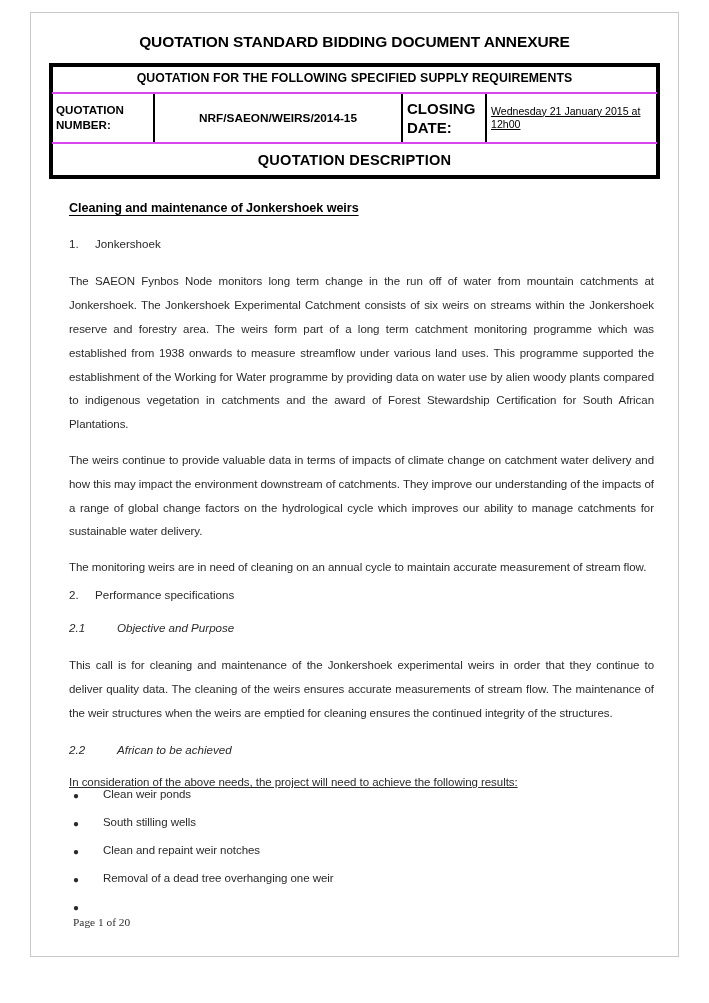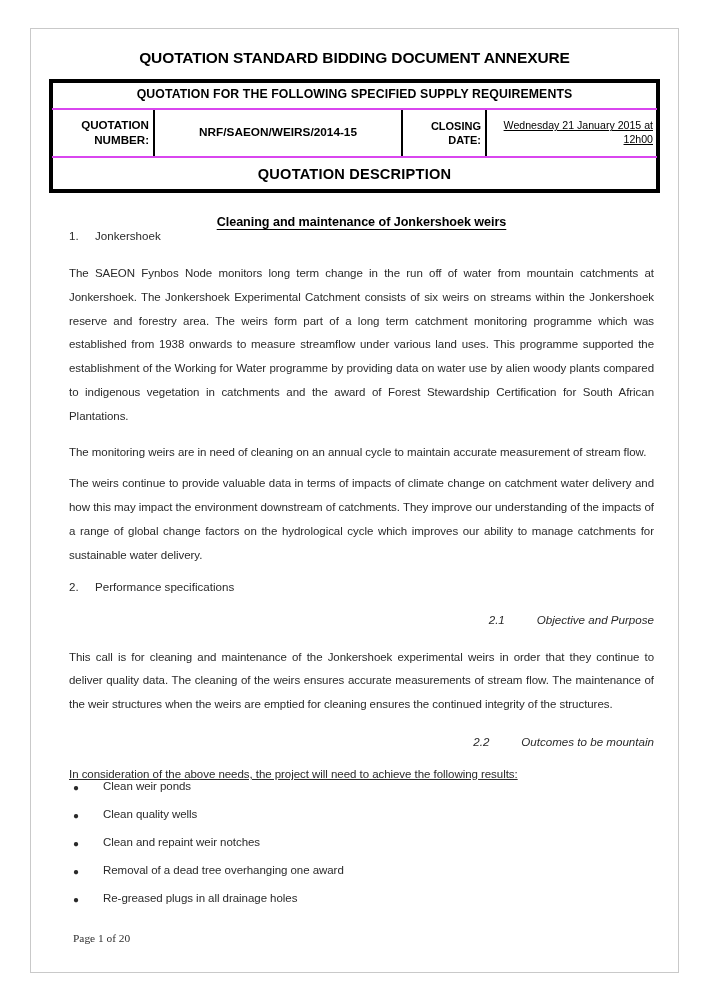--- a/index.html
+++ b/index.html
@@ -11,21 +11,21 @@
     width: 709px;
     height: 1003px;
     overflow: hidden;
     font-family: "Liberation Sans", sans-serif;
     color: #1a1a1a;
   }
 
   .page {
     position: absolute;
     left: 30px;
-    top: 28px;
+    top: 12px;
     width: 649px;
     height: 945px;
     background: #ffffff;
     border: 1px solid #c9c9c9;
     box-sizing: border-box;
     overflow: hidden;
     padding-left: 47px;
   }
 
   .page-inner {
@@ -62,21 +62,21 @@
   }
   .bid-row.sep {
     border-top: 2px solid #d946ef;
   }
   .bid-cell {
     box-sizing: border-box;
     padding: 5px 4px;
     display: flex;
     align-items: center;
     justify-content: center;
-    text-align: right;
+    text-align: left;
     font-size: 11.6px;
     color: #000;
     line-height: 1.28;
   }
   .cell-wide {
     flex: 1 1 auto;
     font-size: 12.3px;
     font-weight: bold;
     letter-spacing: 0.1px;
     min-height: 26px;
@@ -93,21 +93,21 @@
     flex: 1 1 auto;
     font-weight: bold;
     font-size: 11.8px;
     border-right: 2px solid #000;
     min-height: 46px;
   }
   .cell-closing {
     width: 84px;
     flex: 0 0 84px;
     font-weight: bold;
-    font-size: 11px;
+    font-size: 15px;
     border-right: 2px solid #000;
     min-height: 46px;
   }
   .cell-date {
     width: 170px;
     flex: 0 0 170px;
     font-size: 10.6px;
     font-weight: normal;
     min-height: 46px;
     text-decoration: underline;
@@ -124,22 +124,22 @@
   .body-wrap {
     margin-top: 22px;
     padding: 0 6px 0 20px;
   }
   .section-heading {
     font-size: 12.6px;
     font-weight: bold;
     text-decoration: underline;
     text-underline-offset: 2.5px;
     color: #000;
-    letter-spacing: -0.05px;
-    text-align: center;
+    margin-bottom: 22px;
+    letter-spacing: -0.05px;
   }
   .numbered {
     font-size: 11.6px;
     color: #2a2a2a;
     margin-bottom: 20px;
     display: flex;
   }
   .numbered .num {
     width: 26px;
     flex: 0 0 26px;
@@ -153,21 +153,20 @@
     letter-spacing: -0.05px;
   }
   .para.tight { margin-bottom: 8px; }
 
   .subsection {
     font-size: 11.6px;
     font-style: italic;
     color: #2a2a2a;
     margin: 18px 0 20px 0;
     display: flex;
-    justify-content: flex-end;
   }
   .subsection .sn {
     width: 48px;
     flex: 0 0 48px;
     font-style: italic;
   }
   .lead-in {
     font-size: 11.5px;
     color: #2a2a2a;
     letter-spacing: -0.05px;
@@ -231,63 +230,62 @@
 
       <div class="section-heading">Cleaning and maintenance of Jonkershoek weirs</div>
 
       <div class="numbered">
         <span class="num">1.</span>
         <span>Jonkershoek</span>
       </div>
 
       <div class="para">The SAEON Fynbos Node monitors long term change in the run off of water from mountain catchments at Jonkershoek.  The Jonkershoek Experimental Catchment consists of six weirs on streams within the Jonkershoek reserve and forestry area. The weirs form part of a long term catchment monitoring programme which was established from 1938 onwards to measure streamflow under various land uses.  This programme supported the establishment of the Working for Water programme by providing data on water use by alien woody plants compared to indigenous vegetation in catchments and the award of Forest Stewardship Certification for South African Plantations.</div>
 
+      <div class="para">The weirs continue to provide valuable data in terms of impacts of climate change on catchment water delivery and how this may impact the environment downstream of catchments.  They improve our understanding of the impacts of a range of global change factors on the hydrological cycle which improves our ability to manage catchments for sustainable water delivery.</div>
+
       <div class="para tight">The monitoring weirs are in need of cleaning on an annual cycle to maintain accurate measurement of stream flow.</div>
-
-      <div class="para">The weirs continue to provide valuable data in terms of impacts of climate change on catchment water delivery and how this may impact the environment downstream of catchments.  They improve our understanding of the impacts of a range of global change factors on the hydrological cycle which improves our ability to manage catchments for sustainable water delivery.</div>
 
       <div class="numbered">
         <span class="num">2.</span>
         <span>Performance specifications</span>
       </div>
 
       <div class="subsection">
         <span class="sn">2.1</span>
         <span>Objective and Purpose</span>
       </div>
 
       <div class="para">This call is for cleaning and maintenance of the Jonkershoek experimental weirs in order that they continue to deliver quality data.  The cleaning of the weirs ensures accurate measurements of stream flow.  The maintenance of the weir structures when the weirs are emptied for cleaning ensures the continued integrity of the structures.</div>
 
       <div class="subsection">
         <span class="sn">2.2</span>
-        <span>Outcomes to be mountain</span>
+        <span>African to be achieved</span>
       </div>
 
       <div class="lead-in">In consideration of the above needs, the project will need to achieve the following results:</div>
 
       <ul class="outcomes">
         <li>
           <span class="bullet">●</span>
           <span>Clean weir ponds</span>
         </li>
         <li>
           <span class="bullet">●</span>
-          <span>Clean quality wells</span>
+          <span>South stilling wells</span>
         </li>
         <li>
           <span class="bullet">●</span>
           <span>Clean and repaint weir notches</span>
         </li>
         <li>
           <span class="bullet">●</span>
-          <span>Removal of a dead tree overhanging one award</span>
-        </li>
-        <li>
-          <span class="bullet">●</span>
-          <span>Re-greased plugs in all drainage holes</span>
+          <span>Removal of a dead tree overhanging one weir</span>
+        </li>
+        <li>
+          <span class="bullet">●</span>
         </li>
       </ul>
 
     </div>
 
     <div class="footer">Page 1 of 20</div>
 
   </div>
 </div>
 

